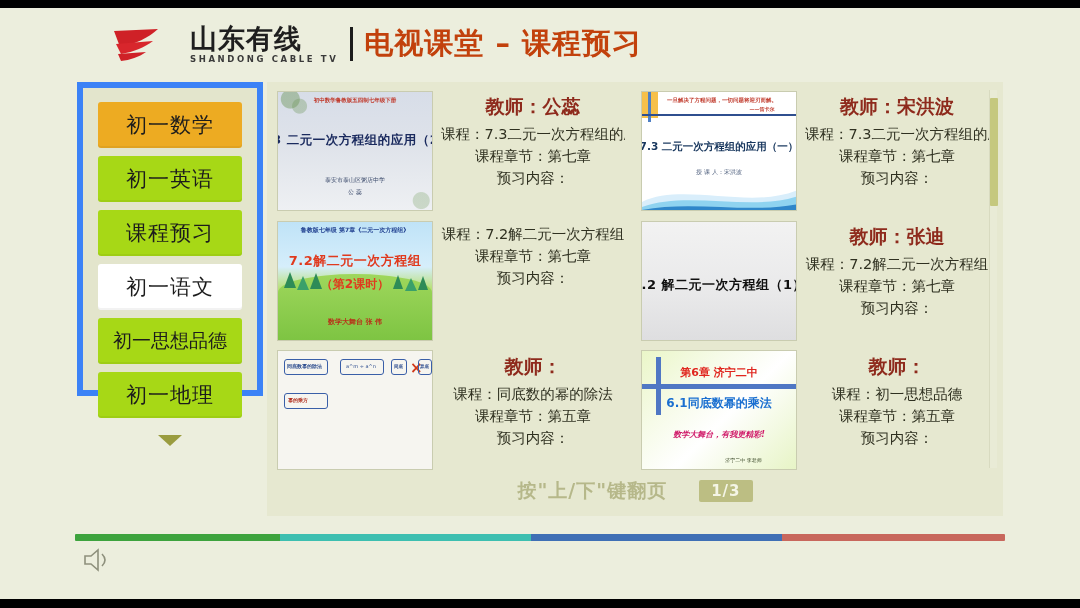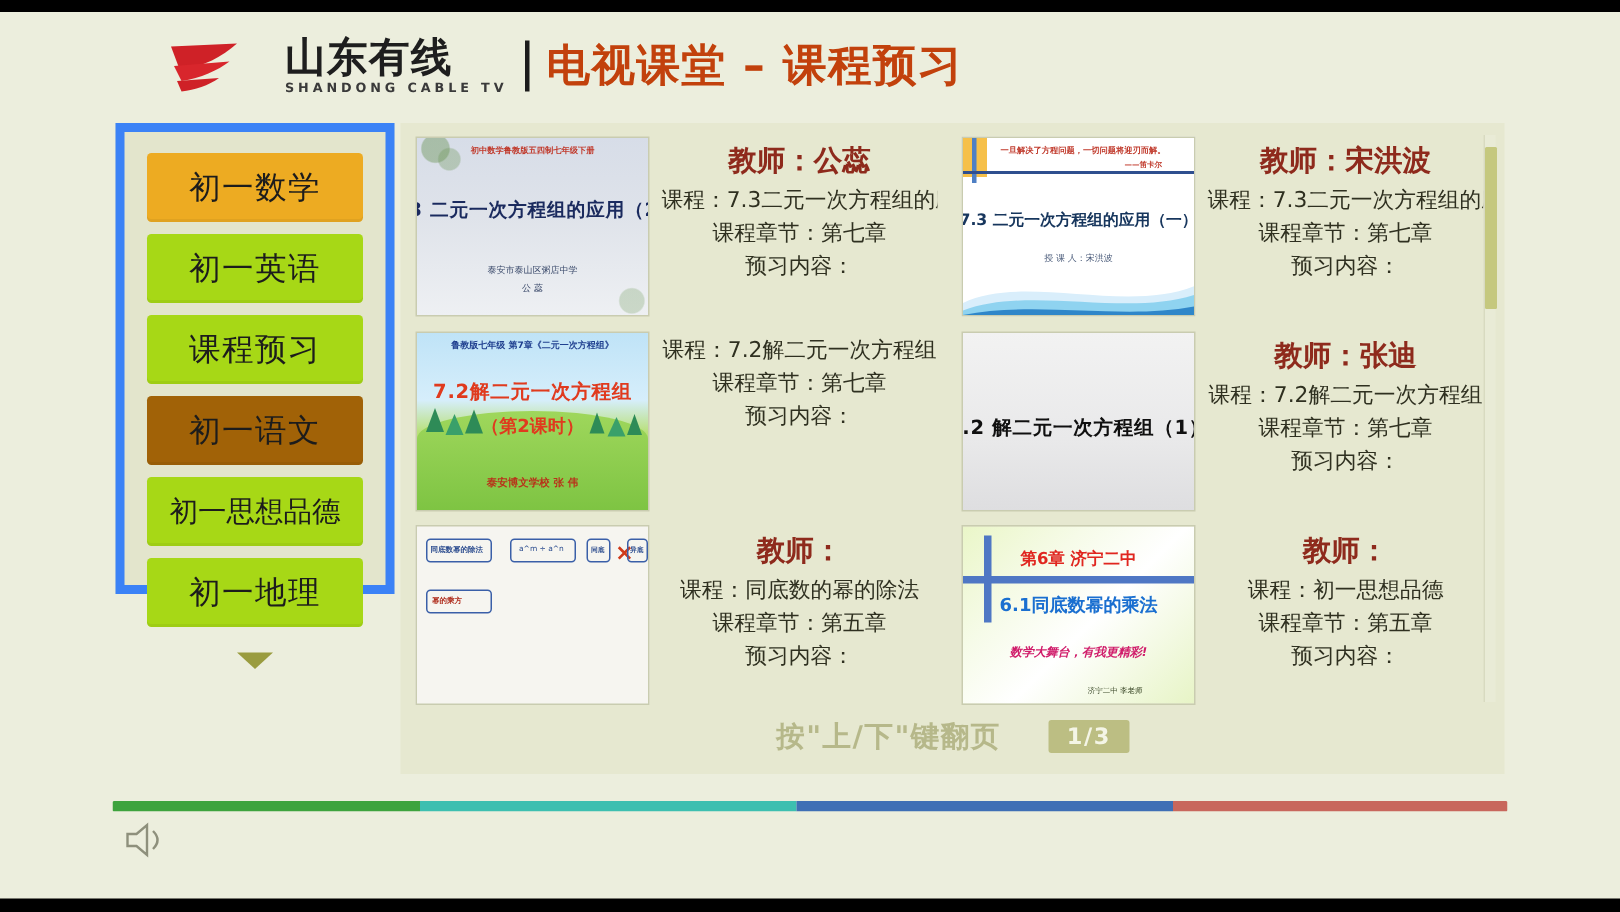--- a/index.html
+++ b/index.html
@@ -211,21 +211,21 @@
     <div id="sidebar">
       <div class="side-item selected" style="background: rgb(237, 171, 34);">
         <span>初一数学</span>
       </div>
       <div class="side-item" style="background: rgb(167, 216, 22);">
         <span>初一英语</span>
       </div>
       <div class="side-item" style="background: rgb(167, 216, 22);">
         <span>课程预习</span>
       </div>
-      <div class="side-item" style="background: #a16207;">
+      <div class="side-item" style="background: #ffffff;">
         <span>初一语文</span>
       </div>
       <div class="side-item narrow" style="background: rgb(167, 216, 22);">
         <span>初一思想品德</span>
       </div>
       <div class="side-item" style="background: rgb(167, 216, 22);">
         <span>初一地理</span>
       </div>
       <div id="side-arrow">
         <svg width="26" height="14" viewBox="0 0 26 14">
@@ -281,21 +281,21 @@
             <div class="line">预习内容：</div>
           </div>
         </div>
 
         <div class="card">
           <div class="thumb th3">
             <div class="t-abs" style="left:0;top:52px;width:100%;height:70px;background:linear-gradient(#9fd75c,#7cc341);border-radius:60% 60% 0 0/22px 22px 0 0;"></div>
             <div class="tx" style="left:50%;top:4px;transform:translateX(-50%);font-size:6px;color:#1f3f8f;">鲁教版七年级   第7章《二元一次方程组》</div>
             <div class="tx" style="left:50%;top:30px;transform:translateX(-50%);font-size:13px;color:#e03a1e;letter-spacing:.5px;">7.2解二元一次方程组</div>
             <div class="tx" style="left:50%;top:54px;transform:translateX(-50%);font-size:12px;color:#e03a1e;">（第2课时）</div>
-            <div class="tx" style="left:50%;top:95px;transform:translateX(-50%);font-size:7px;color:#b8321a;">泰安博文学校   张 伟</div>
+            <div class="tx" style="left:50%;top:95px;transform:translateX(-50%);font-size:7px;color:#b8321a;">数学大舞台   张 伟</div>
             <div class="t-abs" style="left:5px;top:48px;">
               <svg width="40" height="34" viewBox="0 0 40 34">
                 <polygon points="7,2 13,18 1,18" fill="#2e8b57"></polygon>
                 <polygon points="20,6 26,20 14,20" fill="#3aa06a"></polygon>
                 <polygon points="33,3 39,19 27,19" fill="#2e8b57"></polygon>
               </svg>
             </div>
             <div class="t-abs" style="right:4px;top:50px;">
               <svg width="36" height="30" viewBox="0 0 36 30">
                 <polygon points="6,3 11,17 1,17" fill="#2e8b57"></polygon>

